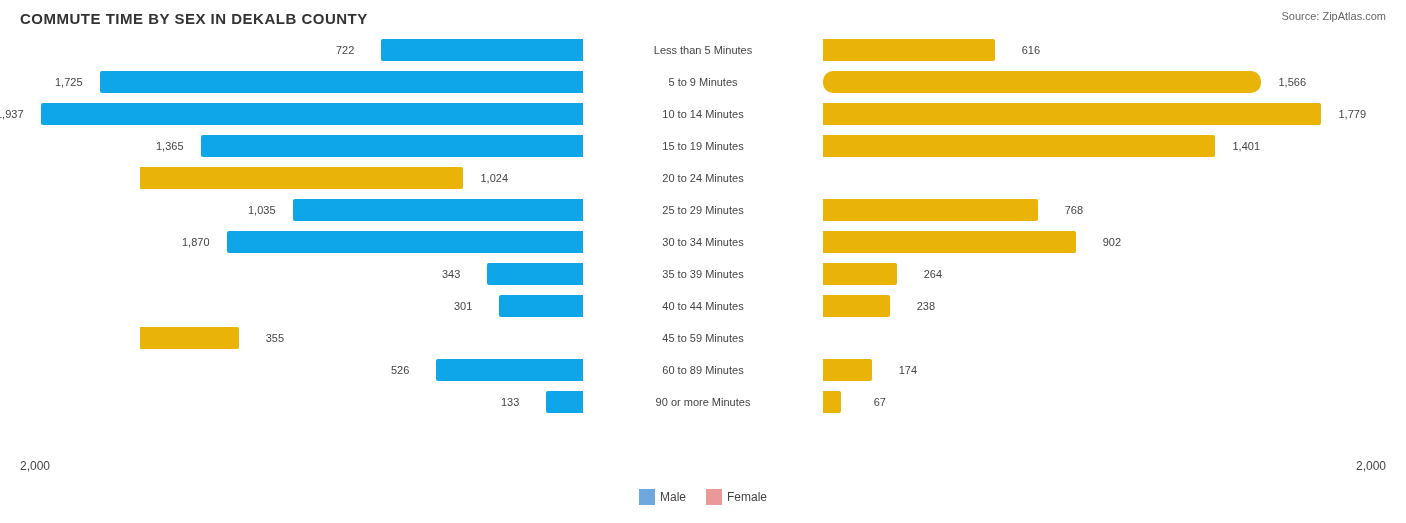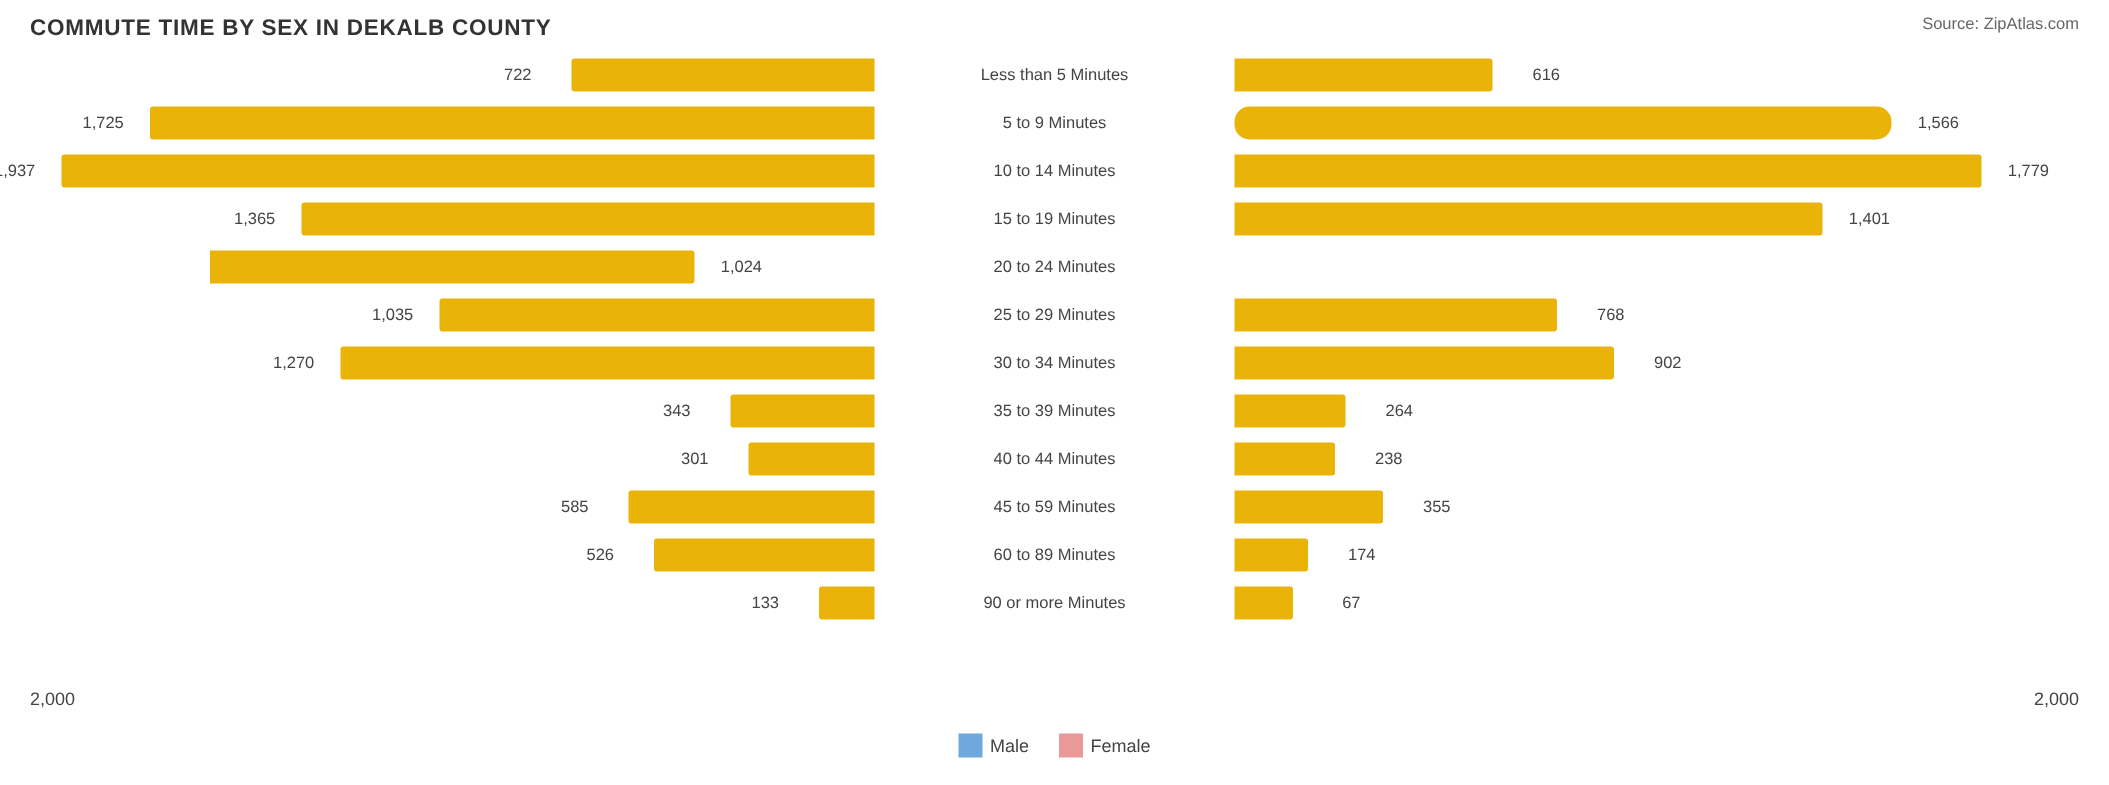--- a/index.html
+++ b/index.html
@@ -64,21 +64,21 @@
     }
     .right-side {
       display: flex;
       align-items: center;
       justify-content: flex-start;
       width: 50%;
       padding-left: 120px;
       height: 100%;
     }
     .bar-blue {
-      background-color: #eab308;
+      background-color: #0ea5e9;
       height: 22px;
       border-radius: 2px 0 0 2px;
       position: relative;
       display: flex;
       align-items: center;
       justify-content: flex-start;
     }
     .bar-pink {
       background-color: #eab308;
       height: 22px;
@@ -219,21 +219,21 @@
     <div class="row-label">25 to 29 Minutes</div>
     <div class="right-side">
       <div class="bar-pink" style="width:215px;">
         <span class="bar-value-right">768</span>
       </div>
     </div>
   </div>
       <div class="row">
     <div class="left-side">
       <div class="bar-blue" style="width:356px;">
-        <span class="bar-value-left">1,270</span>
+        <span class="bar-value-left">1,870</span>
       </div>
     </div>
     <div class="row-label">30 to 34 Minutes</div>
     <div class="right-side">
       <div class="bar-pink" style="width:253px;">
         <span class="bar-value-right">902</span>
       </div>
     </div>
   </div>
       <div class="row">
@@ -256,25 +256,20 @@
       </div>
     </div>
     <div class="row-label">40 to 44 Minutes</div>
     <div class="right-side">
       <div class="bar-pink" style="width:67px;">
         <span class="bar-value-right">238</span>
       </div>
     </div>
   </div>
       <div class="row">
-    <div class="left-side">
-      <div class="bar-blue" style="width:164px;">
-        <span class="bar-value-left">585</span>
-      </div>
-    </div>
     <div class="row-label">45 to 59 Minutes</div>
     <div class="right-side">
       <div class="bar-pink" style="width:99px;">
         <span class="bar-value-right">355</span>
       </div>
     </div>
   </div>
       <div class="row">
     <div class="left-side">
       <div class="bar-blue" style="width:147px;margin-left:32px;">
@@ -289,21 +284,21 @@
     </div>
   </div>
       <div class="row">
     <div class="left-side">
       <div class="bar-blue" style="width:37px;">
         <span class="bar-value-left">133</span>
       </div>
     </div>
     <div class="row-label">90 or more Minutes</div>
     <div class="right-side">
-      <div class="bar-pink" style="width:39px;">
+      <div class="bar-pink" style="width:18px;">
         <span class="bar-value-right">67</span>
       </div>
     </div>
   </div>
     </div>
   <div class="x-axis">
     <div class="x-axis-left">
       <span class="x-label">2,000</span>
     </div>
     <div class="x-axis-right">

